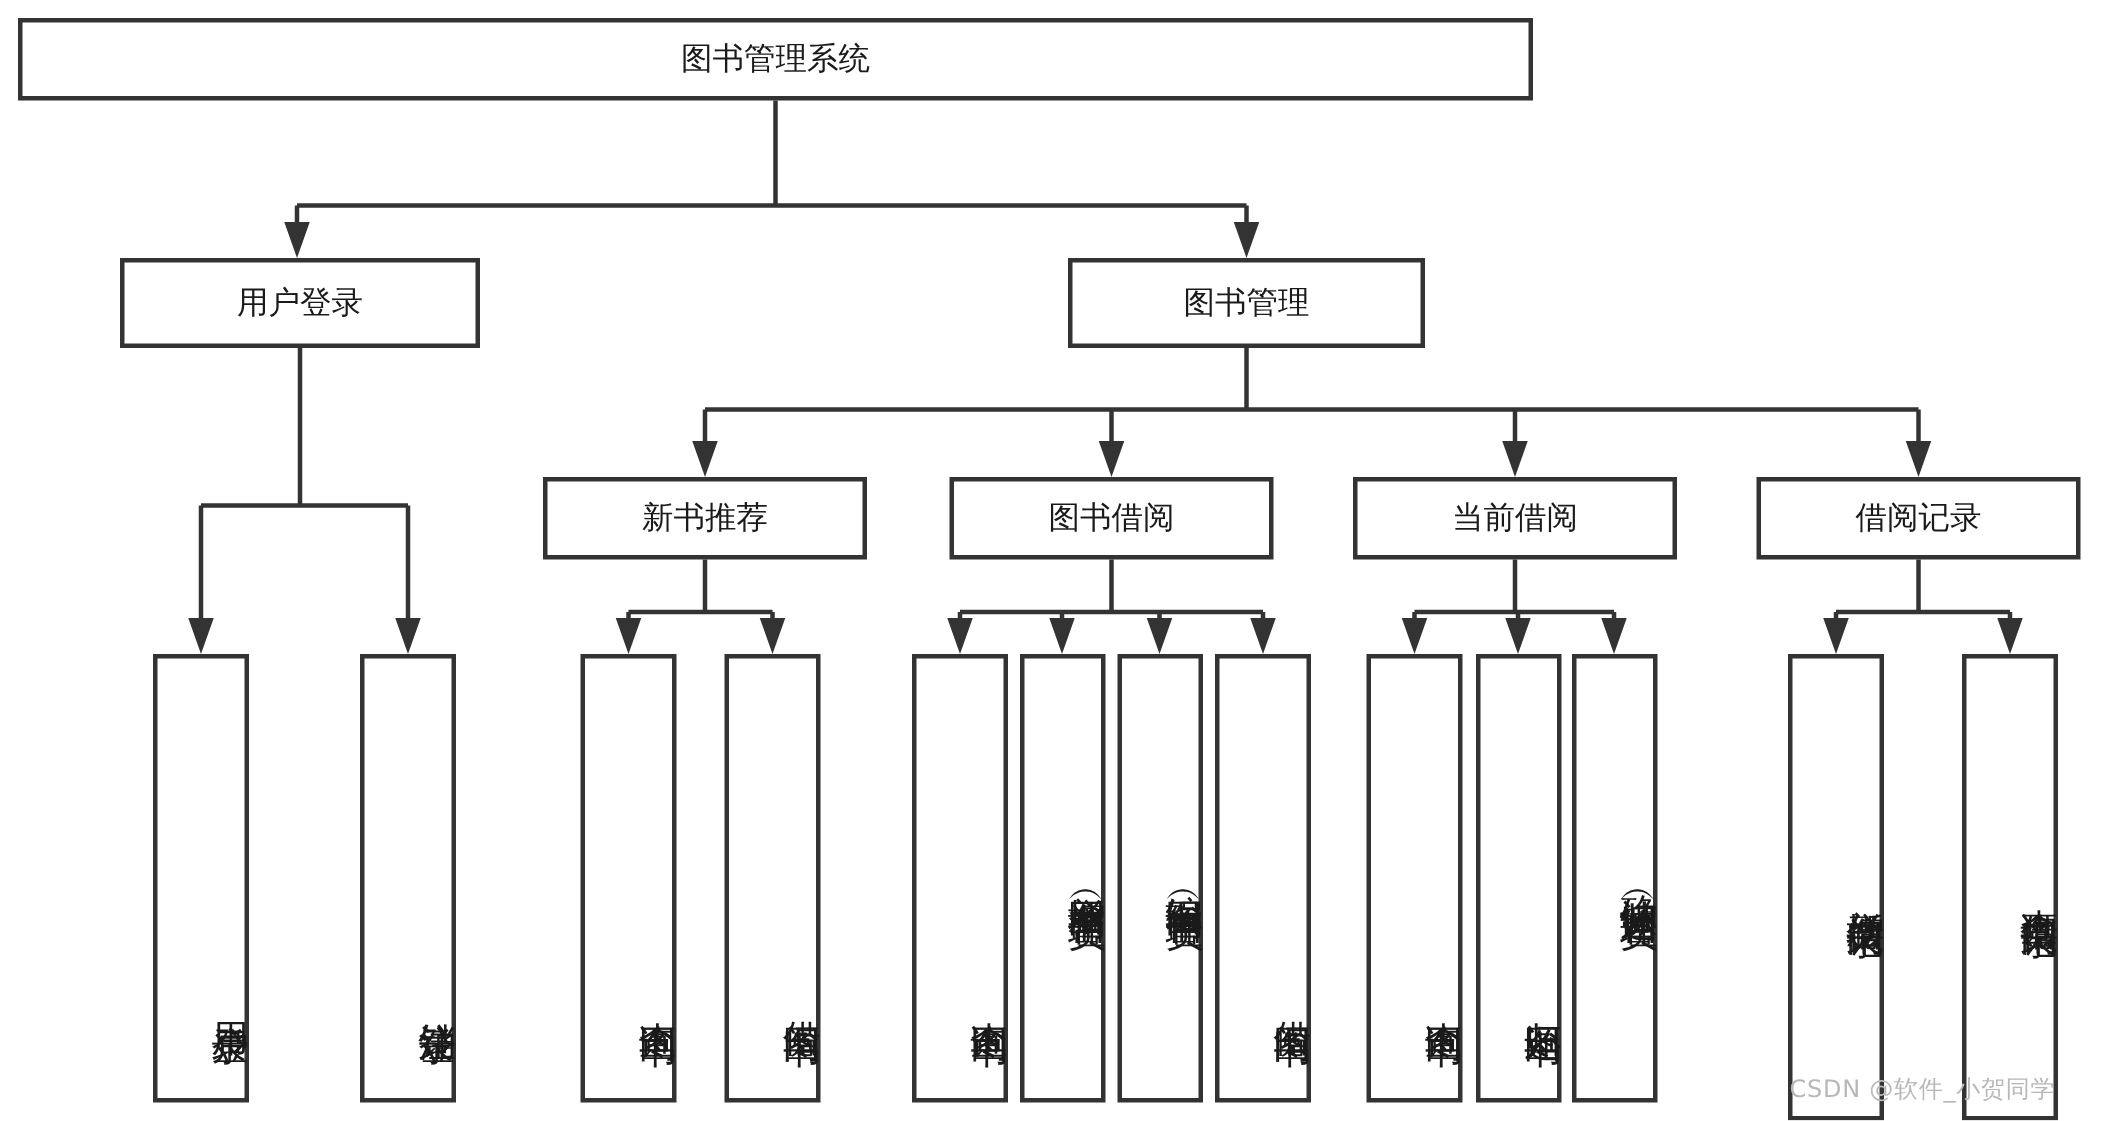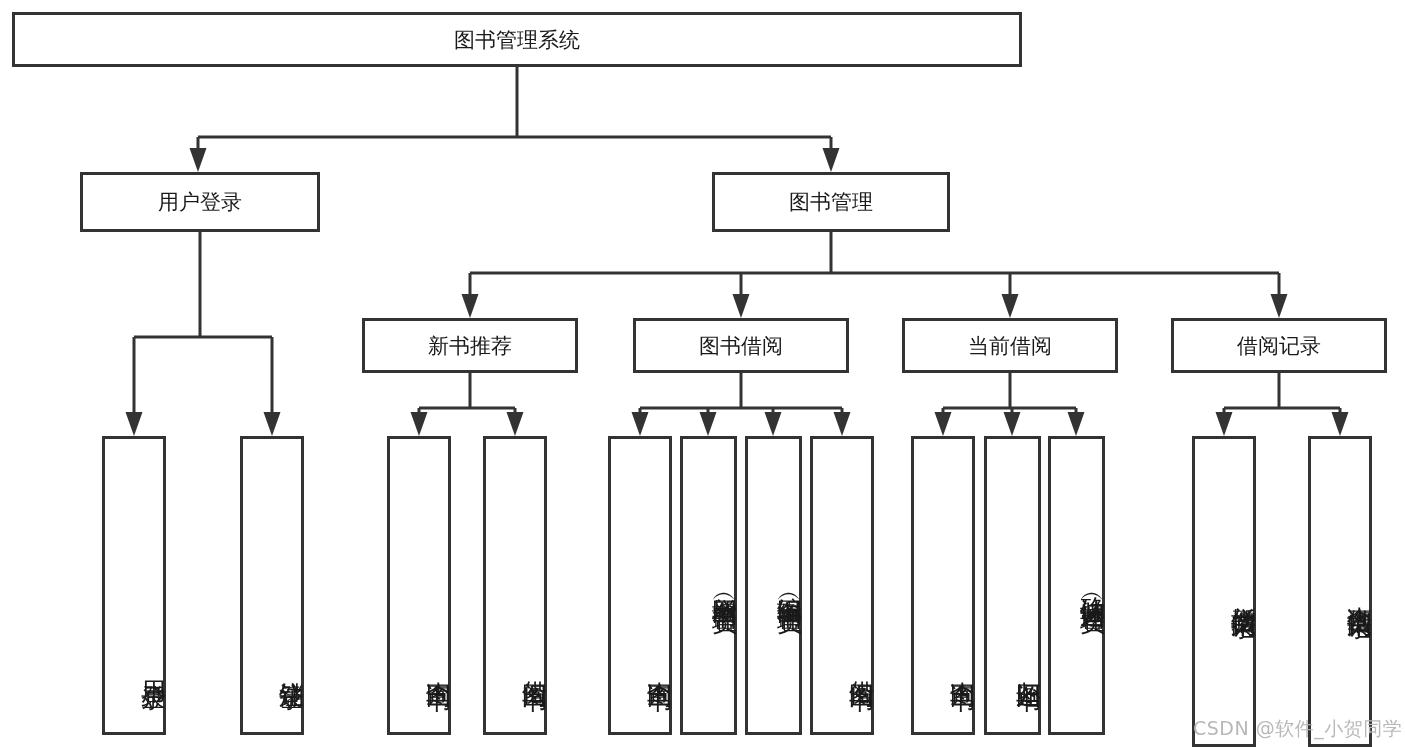--- a/index.html
+++ b/index.html
@@ -59,21 +59,21 @@
     writing-mode: vertical-rl;
     text-orientation: upright;
     letter-spacing: 2px;
     white-space: pre;
     text-align: start;
     pointer-events: none;
   }
   .watermark {
     position: absolute;
     font-family: "DejaVu Sans", "Liberation Sans", sans-serif;
-    font-size: 19px;
+    font-size: 16px;
     color: #b8b8b8;
     white-space: pre;
     letter-spacing: 0.5px;
   }
 </style>
 </head>
 <body>
 
 <div id="diagram-root">
 

